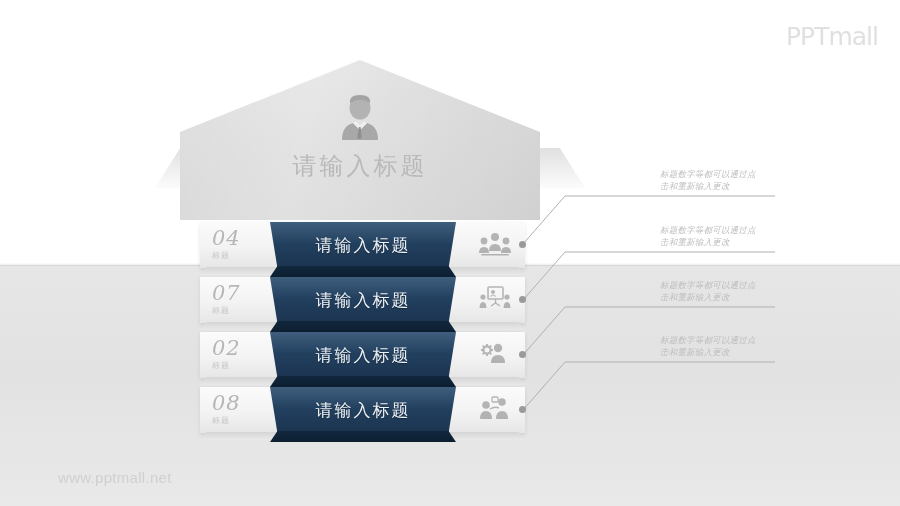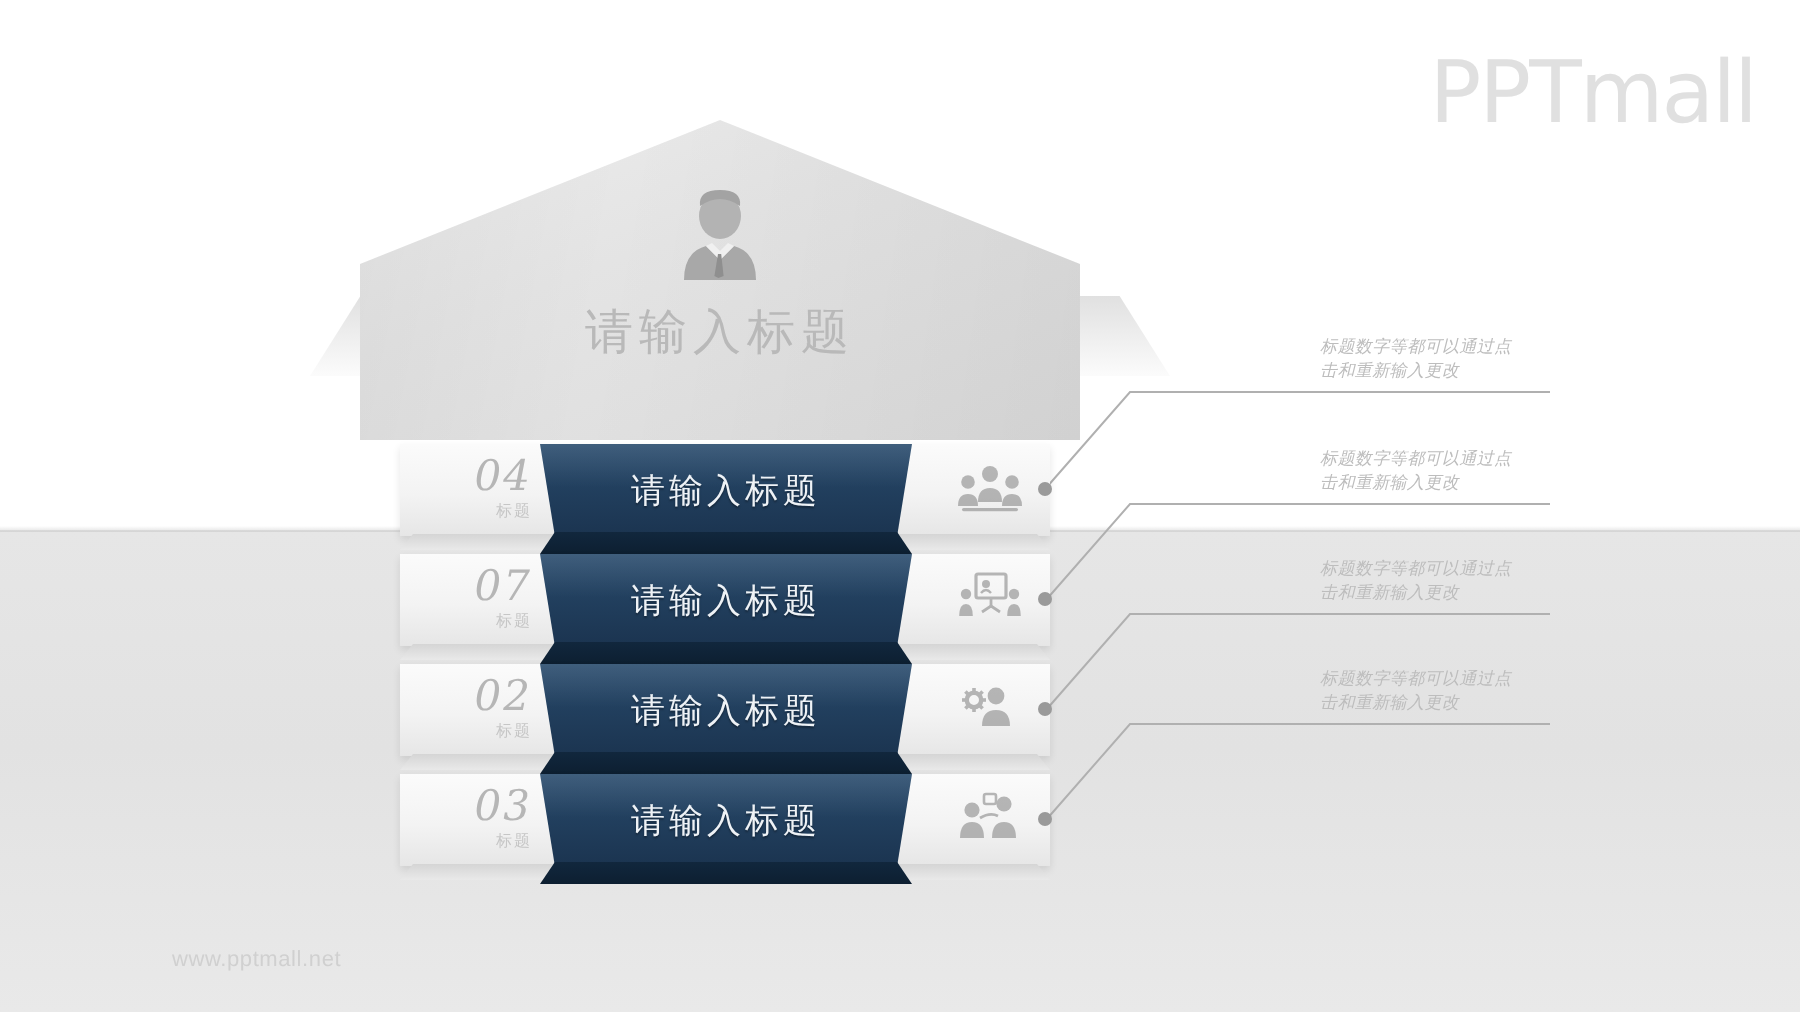--- a/index.html
+++ b/index.html
@@ -15,29 +15,29 @@
     background:linear-gradient(180deg,#e6e6e6 0%,#e2e2e2 45%,#e9e9e9 100%);
   }
   #bg-lower-edge{
     position:absolute;left:0;top:263px;width:900px;height:3px;
     background:linear-gradient(180deg,rgba(255,255,255,0) 0%,rgba(190,190,190,.45) 100%);
   }
 
   
   #logo{
     position:absolute;right:22px;top:22px;
-    font-size:43px;letter-spacing:-1px;color:#e0e0e0;
+    font-size:25px;letter-spacing:-1px;color:#e0e0e0;
     font-family:"DejaVu Sans",sans-serif;font-weight:400;
     user-select:none;
   }
 
   
   #footer{
     position:absolute;left:58px;bottom:20px;
-    font-size:11px;color:#d0d0d0;letter-spacing:.3px;margin-left:28px;
+    font-size:15px;color:#d0d0d0;letter-spacing:.3px;
   }
 
   
   #roof-wrap{position:absolute;left:180px;top:60px;width:360px;height:160px;}
   #roof{
     position:absolute;left:0;top:0;width:360px;height:160px;
     background:linear-gradient(160deg,#ececec 0%,#e4e4e4 40%,#dcdcdc 100%);
     clip-path:polygon(50% 0%, 100% 45%, 100% 100%, 0% 100%, 0% 45%);
   }
   #roof-shade{
@@ -98,21 +98,21 @@
     clip-path:polygon(0% 0%,100% 0%,99% 100%,1% 100%);
   }
   .row-label{
     position:absolute;left:70px;top:0;width:186px;height:46px;
     display:flex;align-items:center;justify-content:center;
     color:#eef2f6;font-size:17px;letter-spacing:2px;
     font-family:"DejaVu Sans","Liberation Sans",sans-serif;
     text-shadow:0 1px 1px rgba(0,0,0,.35);
   }
   .row-num{
-    position:absolute;left:12px;top:4px;width:54px;text-align:right;
+    position:absolute;left:12px;top:4px;width:54px;text-align:left;
   }
   .row-num-big{
     font-size:21px;color:#b6b6b6;letter-spacing:1px;
     font-family:"DejaVu Serif","Liberation Serif",serif;font-style:italic;
     line-height:24px;
   }
   .row-num-sub{
     font-size:8px;color:#c6c6c6;letter-spacing:1px;line-height:11px;
     font-family:Liberation Sans, sans-serif;
   }
@@ -259,21 +259,21 @@
 </div>
 
 <div class="row" id="row-3" style="top:387px">
   <div class="row-base"></div>
   <div class="row-base-bevel"></div>
   <div class="row-blue"></div>
   <div class="row-blue-dark"></div>
   <div class="row-blue-gloss"></div>
   <div class="row-label">请输入标题</div>
   <div class="row-num">
-    <div class="row-num-big">03</div>
+    <div class="row-num-big">08</div>
     <div class="row-num-sub">标题</div>
   </div>
   <div class="row-icon">
     <svg viewBox="0 0 32 32" width="32" height="32" fill="#8d8d8d">
       <circle cx="7" cy="11" r="3.8"></circle>
       <path d="M1 25 q0 -8 6 -8 q6 0 6 8z"></path>
       <circle cx="23" cy="8" r="3.8"></circle>
       <path d="M17 25 q0 -8 6 -8 q6 0 6 8z"></path>
       <path d="M11 15 q5 -3 9 -1" fill="none" stroke="#8d8d8d" stroke-width="1.4"></path>
       <rect x="13" y="3" width="6" height="5" rx="1" fill="none" stroke="#8d8d8d" stroke-width="1.3"></rect>

